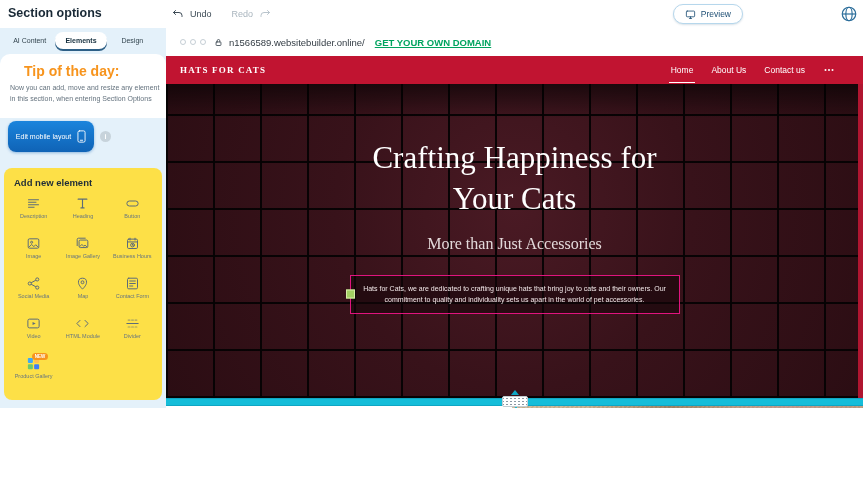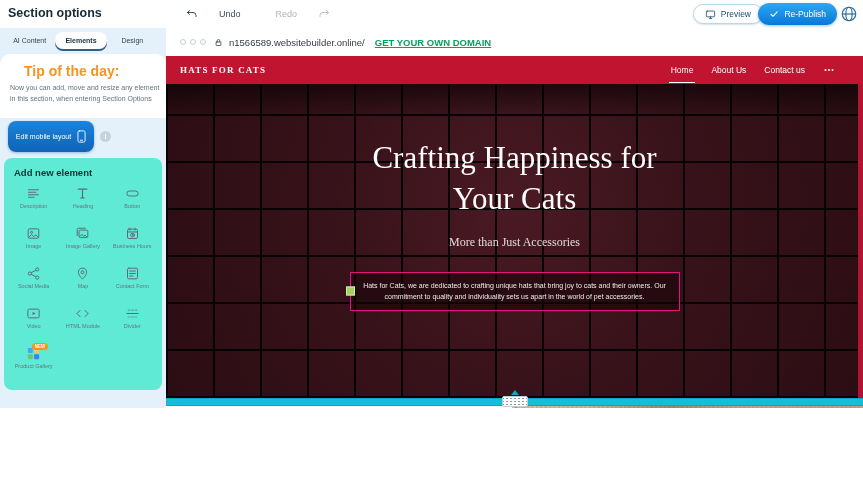--- a/index.html
+++ b/index.html
@@ -2,47 +2,47 @@
 <html><head>
 <meta charset="utf-8">
 <style>
   * { margin:0; padding:0; box-sizing:border-box; }
   html,body { width:863px; height:480px; overflow:hidden; font-family:"Liberation Sans", sans-serif; background:#fff; }
   .stage { position:relative; width:863px; height:408px; background:#fff; }
 
   
   .topbar { position:absolute; top:0; left:0; width:863px; height:28px; background:#fff; z-index:30; }
   .topbar-title { position:absolute; left:8px; top:6px; font-size:12.5px; font-weight:bold; color:#182835; }
-  .history { position:absolute; left:186px; top:0; height:28px; display:flex; align-items:center; gap:21px; }
+  .history { position:absolute; left:172px; top:0; height:28px; display:flex; align-items:center; gap:6px; }
   .history .lbl { font-size:9px; color:#3c4a55; }
   .history .lbl.dim { color:#a9b5be; margin-left:14px; }
   .hist-ic { width:12px; height:12px; color:#3c4a55; }
   .hist-ic.dim { color:#b9c4cc; }
-  .preview-btn { position:absolute; right:100px; top:4px; height:20px; display:flex; align-items:center; gap:5px;
+  .preview-btn { position:absolute; right:120px; top:4px; height:20px; display:flex; align-items:center; gap:5px;
     padding:0 11px; border-radius:10px; border:1px solid #b6d7ec; background:#fff; color:#1d4e74; font-size:8.5px;
     box-shadow:0 1px 2px rgba(40,90,130,.18); cursor:pointer; }
   .republish-btn { position:absolute; right:26px; top:3px; height:22px; display:flex; align-items:center; gap:5px;
     padding:0 11px; border-radius:11px; border:none; background:linear-gradient(180deg,#2ba7f5,#0b78d6); color:#fff;
     font-size:8.5px; box-shadow:0 1px 3px rgba(11,120,214,.45); cursor:pointer; }
   .globe-btn { position:absolute; right:5px; top:5px; width:18px; height:18px; color:#2c6e9b; cursor:pointer; }
 
   
   .sidebar { position:absolute; top:28px; left:0; width:166px; bottom:0; background:#e4f1fa; z-index:20; }
   .tabs { position:absolute; top:4px; left:4px; right:8px; height:17px; display:flex; }
   .tab { flex:1; display:flex; align-items:center; justify-content:center; font-size:7px; color:#33454f; cursor:pointer; }
   .tab.active { background:#fff; border-radius:8px; box-shadow:0 2px 0 #2d5f86; color:#16303f; font-weight:bold; }
   .tip { position:absolute; top:26px; left:0; right:0; height:64px; background:#fff; border-radius:10px 10px 0 0; padding:9px 10px; }
   .tip-title { font-size:14px; font-weight:bold; color:#f7941d;margin-left:14px; }
   .tip-body { margin-top:4px; width:150px; font-size:7px; line-height:1.5; color:#64727e; }
   .mobile-btn { position:absolute; top:93px; left:8px; width:86px; height:31px; border-radius:8px; border:none;
     background:linear-gradient(180deg,#1b84dc,#0f63b6); color:#fff; font-size:7px; display:flex; align-items:center;
     justify-content:center; gap:6px; cursor:pointer; box-shadow:0 1px 3px rgba(15,99,182,.4); }
   .info-dot { position:absolute; top:103px; left:100px; width:11px; height:11px; border-radius:50%; background:#c7d3db;
     color:#fff; font-size:7px; font-weight:bold; display:flex; align-items:center; justify-content:center; cursor:pointer; }
-  .add-card { position:absolute; top:130px; left:4px; right:4px; height:232px; background:#5eead4; border-radius:8px; padding:9px 6px 4px 6px; }
+  .add-card { position:absolute; top:140px; left:4px; right:4px; height:232px; background:#fde047; border-radius:8px; padding:9px 6px 4px 6px; }
   .add-title { font-size:9.5px; font-weight:600; color:#1f2d38; padding-left:4px; }
   .el-grid { margin-top:8px; display:grid; grid-template-columns:repeat(3,1fr); grid-auto-rows:34px; row-gap:6px; column-gap:2px; }
   .cell { position:relative; text-align:center; cursor:pointer; }
   .gic { width:15px; height:15px; color:#5d6c79; display:block; margin:0 auto; }
   .cell-label { margin-top:2px; font-size:5.5px; line-height:1.2; color:#67767f; }
   .new-badge { position:absolute; top:-3px; right:9px; background:#f7941d; color:#fff; font-size:4.5px; font-weight:bold;
     padding:1px 3px; border-radius:5px; }
   .sb-bottom { position:absolute; top:362px; left:0; right:0; bottom:0; background:#fff; }
   .sb-divider { position:absolute; top:55px; left:8px; right:10px; height:1px; background:#4a545c; }
   .done-btn { position:absolute; left:6px; bottom:5px; width:55px; height:23px; border:none; border-radius:12px;
@@ -67,21 +67,21 @@
   .more-ic { width:12px; height:12px; color:#fff; cursor:pointer; }
 
   .hero { position:absolute; top:28px; left:0; right:0; height:314px; text-align:center; z-index:1;
     background-color:#10070a;
     background-image:
       linear-gradient(180deg, rgba(0,0,0,.55), rgba(0,0,0,0) 11%),
       repeating-linear-gradient(0deg, rgba(5,2,3,.95) 0 2px, transparent 2px 47px),
       repeating-linear-gradient(90deg, rgba(5,2,3,.95) 0 2px, transparent 2px 47px),
       radial-gradient(circle at 50% 40%, #4a1a24 0%, #38121a 45%, #2b0d13 100%); }
   .hero-heading { margin-top:54px; font-family:"Liberation Serif", serif; font-size:31px; line-height:1.32; color:#fff; cursor:pointer; }
-  .hero-sub { margin-top:15px; font-family:"Liberation Serif", serif; font-size:12px; color:#e3d9da; cursor:pointer; }
+  .hero-sub { margin-top:15px; font-family:"Liberation Serif", serif; font-size:16px; color:#e3d9da; cursor:pointer; }
   .hero-box { position:relative; margin:22px auto 0; width:330px; border:1px solid #e0147e; background:rgba(20,6,10,.55);
     padding:7px 10px; font-size:7px; line-height:1.65; color:#f2e8e9; cursor:pointer; }
   .green-handle { position:absolute; left:-5px; top:50%; transform:translateY(-50%); width:9px; height:9px;
     background:#a3cf63; border:1px solid #d8eda9; cursor:pointer; }
 
   .site-scrollbar { position:absolute; top:0; right:0; width:5px; height:350px; background:#b01530; z-index:3; cursor:pointer; }
 
   .teal-divider { position:absolute; top:342px; left:0; right:0; height:8px; background:#15bdd9;
     border-top:1px solid #0fa6c4; border-bottom:1px solid #0fa6c4; z-index:5; cursor:row-resize; }
   .dash-line { position:absolute; top:350px; left:50%; height:14px; border-left:2px dashed #15bdd9; z-index:5; }
@@ -118,26 +118,20 @@
           <path d="M17 5l4 4-4 4M21 9H10a6 6 0 00-6 6v2"></path>
         </svg>
     </div>
     <button class="preview-btn">
       <svg width="11" height="11" viewBox="0 0 24 24" fill="none" stroke="currentColor" stroke-width="1.8" stroke-linecap="round">
           <rect x="3" y="4.5" width="18" height="12.5" rx="1.8"></rect>
           <path d="M9.5 20.5h5M12 17v3.5"></path>
         </svg>
       <span>Preview</span>
     </button>
-    <button class="republish-btn">
-      <svg width="10" height="10" viewBox="0 0 24 24" fill="none" stroke="currentColor" stroke-width="2.6" stroke-linecap="round" stroke-linejoin="round">
-          <path d="M4.5 12.5l5 5L19.5 7"></path>
-        </svg>
-      <span>Re-Publish</span>
-    </button>
     <svg class="globe-btn" viewBox="0 0 24 24" fill="none" stroke="currentColor" stroke-width="1.6">
         <circle cx="12" cy="12" r="9"></circle>
         <ellipse cx="12" cy="12" rx="4.2" ry="9"></ellipse>
         <path d="M3.5 12h17"></path>
       </svg>
   </div>
 
   <div class="sidebar">
     <div class="tabs">
       <div class="tab">AI Content</div>

